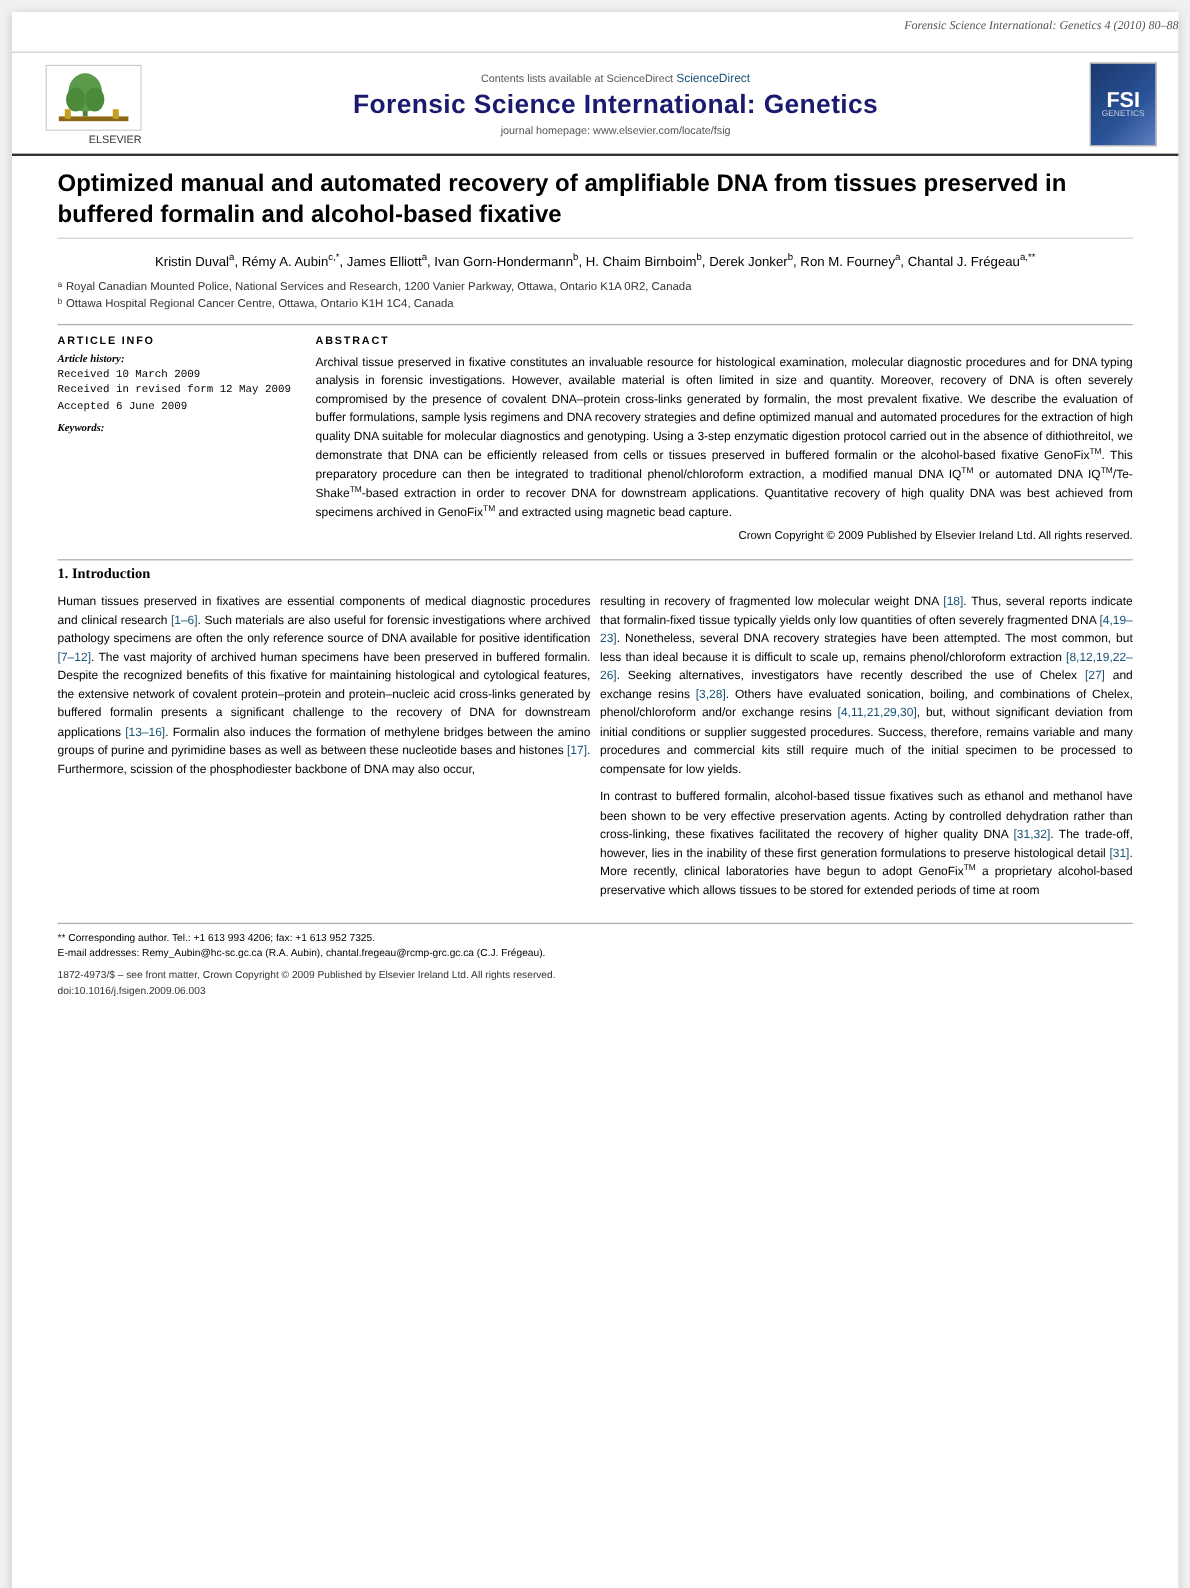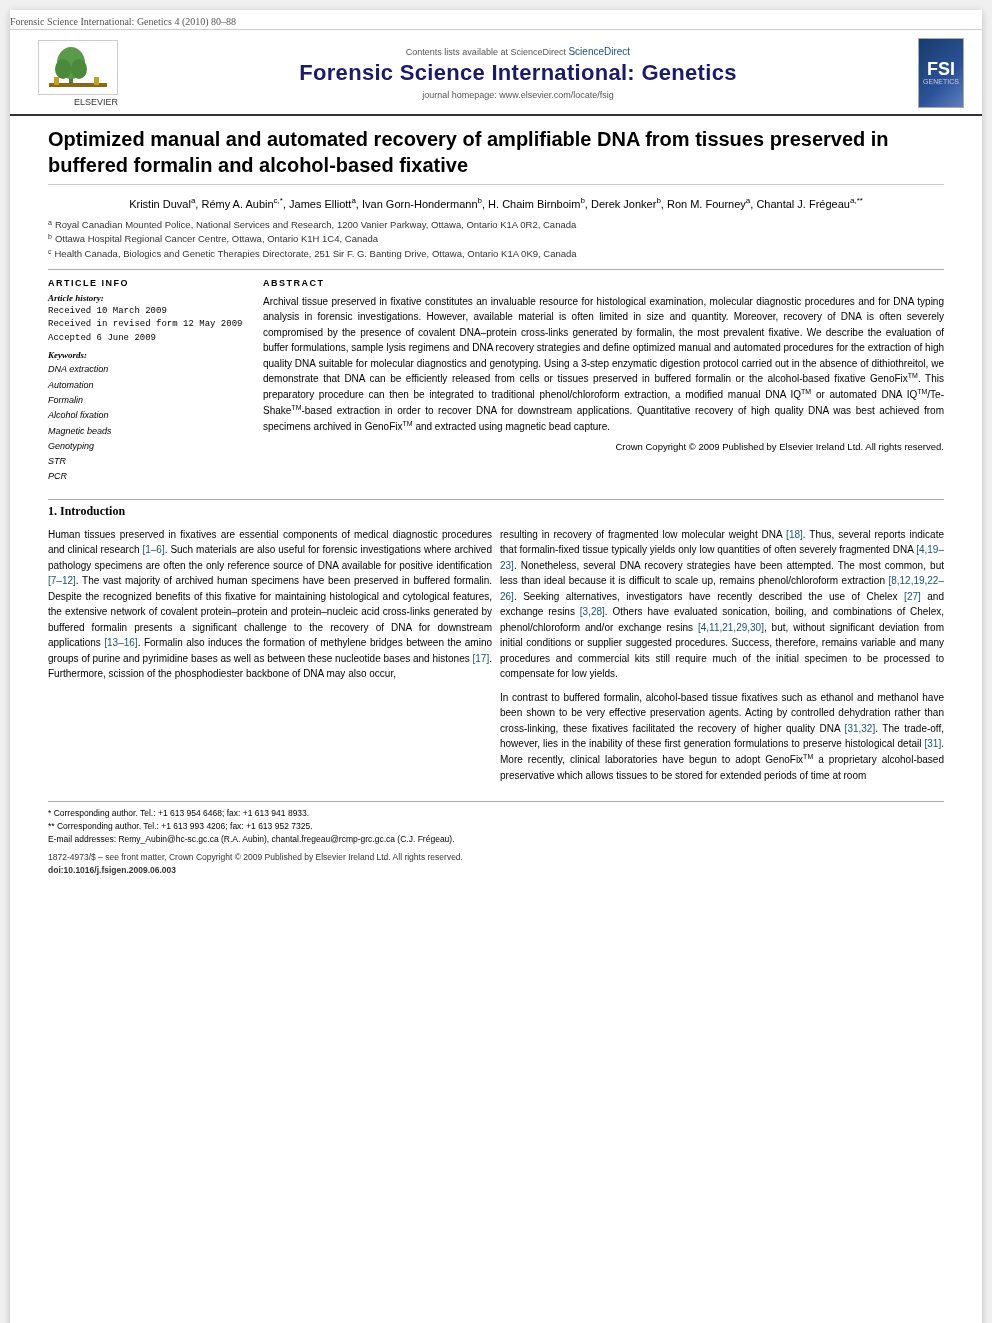--- a/index.html
+++ b/index.html
@@ -14,26 +14,27 @@
       background: #fff;
       width: 992px;
       min-height: 1323px;
       padding: 0;
       position: relative;
       box-shadow: 0 2px 8px rgba(0,0,0,0.2);
     }
 
     
     .top-banner {
-      text-align: left;
+      text-align: right;
       font-size: 10px;
       color: #555;
-      padding: 6px 0 2px;
+      padding: 6px 0 16px;
       border-bottom: 1px solid #ccc;
       margin-bottom: 0;
+      font-style: italic;
     }
 
     
     .journal-header {
       display: flex;
       align-items: center;
       padding: 8px 18px 6px;
       border-bottom: 2px solid #333;
       gap: 10px;
     }
@@ -84,21 +85,21 @@
       letter-spacing: 0.3px;
       line-height: 1.2;
     }
     .journal-homepage {
       font-size: 9px;
       color: #555;
       margin-top: 3px;
       font-family: Arial, sans-serif;
     }
     .fsi-logo {
-      width: 46px;
+      width: 56px;
       height: 70px;
       background: linear-gradient(135deg, #1a3a6e 0%, #2a5298 60%, #6080c0 100%);
       display: flex;
       align-items: center;
       justify-content: center;
       flex-direction: column;
       border: 1px solid #aaa;
     }
     .fsi-logo .fsi-text {
       color: #fff;
@@ -289,21 +290,20 @@
       font-size: 8.5px;
       color: #333;
       font-family: Arial, sans-serif;
       line-height: 1.5;
     }
     .issn-line {
       font-size: 8.5px;
     }
     .doi-line {
       font-size: 8.5px;
-      font-weight: bold;
     }
     a { text-decoration: none; }
   </style>
 </head>
 <body>
 
 <div class="page">
 
   <div class="top-banner">
     <span>Forensic Science International: Genetics 4 (2010) 80–88</span>
@@ -358,49 +358,35 @@
 
     <div class="affiliations">
       <div class="aff-line">
         <sup>a</sup>
           <span>Royal Canadian Mounted Police, National Services and Research, 1200 Vanier Parkway, Ottawa, Ontario K1A 0R2, Canada</span>
       </div>
       <div class="aff-line">
         <sup>b</sup>
           <span>Ottawa Hospital Regional Cancer Centre, Ottawa, Ontario K1H 1C4, Canada</span>
       </div>
-      <div class="aff-line">
-        <sup>c</sup>
-          <span>Health Canada, Biologics and Genetic Therapies Directorate, 251 Sir F. G. Banting Drive, Ottawa, Ontario K1A 0K9, Canada</span>
-      </div>
     </div>
 
     <hr class="divider">
 
     <div class="two-col">
 
       <div class="left-col">
         <div class="info-section-title">ARTICLE INFO</div>
 
         <div class="info-item-title">Article history:</div>
         <div class="info-item-text">Received 10 March 2009</div>
         <div class="info-item-text">Received in revised form 12 May 2009</div>
         <div class="info-item-text">Accepted 6 June 2009</div>
 
         <div class="info-item-title">Keywords:</div>
-        <div class="keywords-list">
-          <div>DNA extraction</div>
-          <div>Automation</div>
-          <div>Formalin</div>
-          <div>Alcohol fixation</div>
-          <div>Magnetic beads</div>
-          <div>Genotyping</div>
-          <div>STR</div>
-          <div>PCR</div>
-        </div>
       </div>
 
       <div class="right-col">
         <div class="abstract-title">ABSTRACT</div>
         <div class="abstract-text">
           Archival tissue preserved in fixative constitutes an invaluable resource for histological examination, molecular diagnostic procedures and for DNA typing analysis in forensic investigations. However, available material is often limited in size and quantity. Moreover, recovery of DNA is often severely compromised by the presence of covalent DNA–protein cross-links generated by formalin, the most prevalent fixative. We describe the evaluation of buffer formulations, sample lysis regimens and DNA recovery strategies and define optimized manual and automated procedures for the extraction of high quality DNA suitable for molecular diagnostics and genotyping. Using a 3-step enzymatic digestion protocol carried out in the absence of dithiothreitol, we demonstrate that DNA can be efficiently released from cells or tissues preserved in buffered formalin or the alcohol-based fixative GenoFix<sup style="font-size:7px">TM</sup>. This preparatory procedure can then be integrated to traditional phenol/chloroform extraction, a modified manual DNA IQ<sup style="font-size:7px">TM</sup> or automated DNA IQ<sup style="font-size:7px">TM</sup>/Te-Shake<sup style="font-size:7px">TM</sup>-based extraction in order to recover DNA for downstream applications. Quantitative recovery of high quality DNA was best achieved from specimens archived in GenoFix<sup style="font-size:7px">TM</sup> and extracted using magnetic bead capture.
         </div>
         <div class="copyright-line">Crown Copyright © 2009 Published by Elsevier Ireland Ltd. All rights reserved.</div>
       </div>
 
@@ -425,21 +411,20 @@
           <div class="body-para">
             In contrast to buffered formalin, alcohol-based tissue fixatives such as ethanol and methanol have been shown to be very effective preservation agents. Acting by controlled dehydration rather than cross-linking, these fixatives facilitated the recovery of higher quality DNA <span class="ref">[31,32]</span>. The trade-off, however, lies in the inability of these first generation formulations to preserve histological detail <span class="ref">[31]</span>. More recently, clinical laboratories have begun to adopt GenoFix<sup style="font-size:7px">TM</sup> a proprietary alcohol-based preservative which allows tissues to be stored for extended periods of time at room
           </div>
         </div>
 
       </div>
 
     </div>
 
     <div class="footnotes">
-      <div>* Corresponding author. Tel.: +1 613 954 6468; fax: +1 613 941 8933.</div>
       <div>** Corresponding author. Tel.: +1 613 993 4206; fax: +1 613 952 7325.</div>
       <div>E-mail addresses: Remy_Aubin@hc-sc.gc.ca (R.A. Aubin), chantal.fregeau@rcmp-grc.gc.ca (C.J. Frégeau).</div>
     </div>
 
     <div class="bottom-info">
       <div class="issn-line">1872-4973/$ – see front matter, Crown Copyright © 2009 Published by Elsevier Ireland Ltd. All rights reserved.</div>
       <div class="doi-line">doi:10.1016/j.fsigen.2009.06.003</div>
     </div>
 
   </div>

